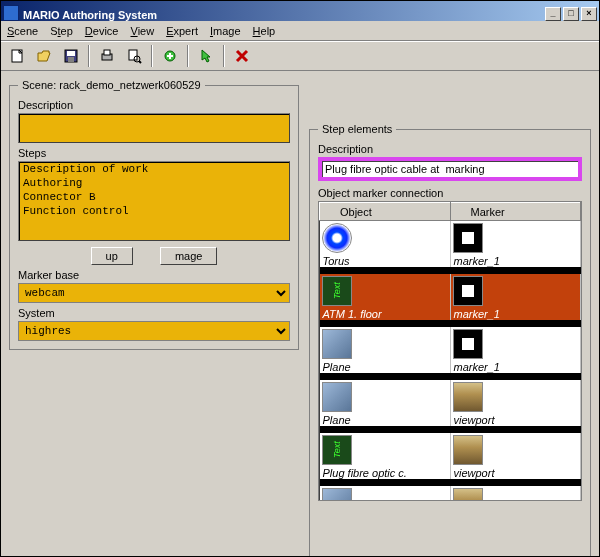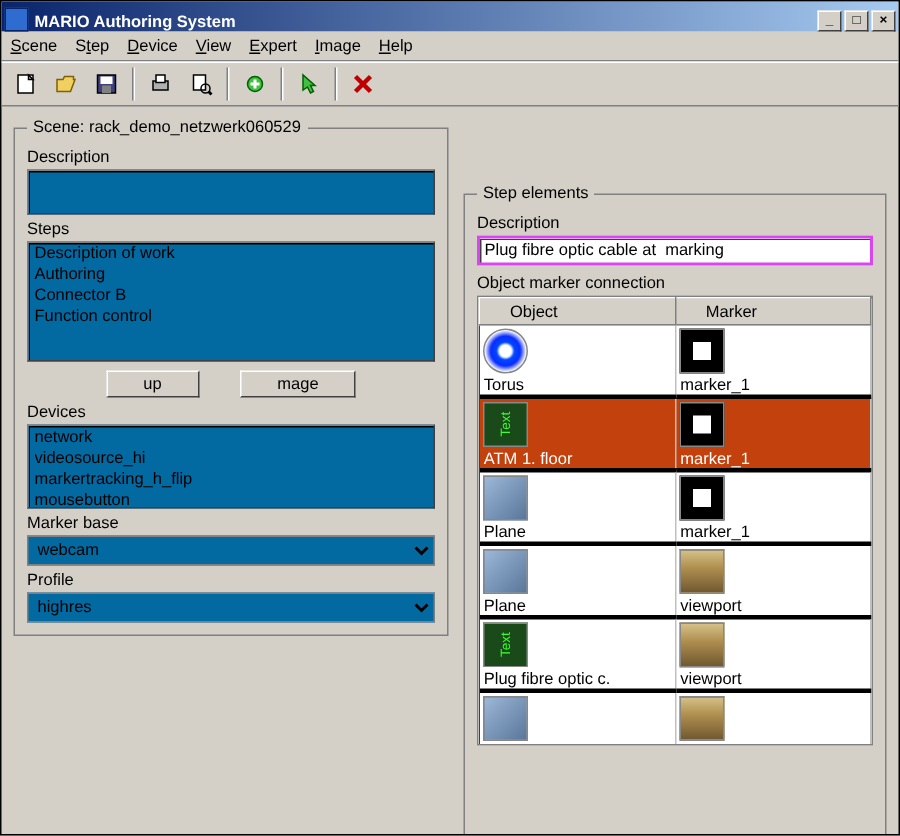--- a/index.html
+++ b/index.html
@@ -89,51 +89,51 @@
     margin: 0 0 6px 0;
     position: relative;
   }
   fieldset legend {
     padding: 0 4px;
     color: #000;
   }
   .label { margin: 2px 0 2px 0; }
   .textbox, .listbox, select {
     width: 100%;
-    background: #0369a1;
+    background: #eab308;
     border: 1px solid #404040;
     border-top-color: #808080;
     border-left-color: #808080;
     box-shadow: inset 1px 1px 0 #000;
-    font-family: Liberation Sans, sans-serif;
+    font-family: Liberation Mono, monospace;
     font-size: 11px;
     padding: 2px;
   }
   .textbox.desc { height: 30px; }
   .listbox { height: 80px; overflow-y: auto; padding: 0; }
   .listbox .item { padding: 1px 4px; }
   .listbox .item.selected { background: #d0d0d0; }
   .listbox.scroll { height: 56px; overflow-y: scroll; }
   .btn {
     border: 1px solid #fff;
     border-right-color: #404040;
     border-bottom-color: #404040;
     background: #d4d0c8;
-    padding: 2px 24px;
+    padding: 2px 14px;
     font-family: inherit;
     font-size: 11px;
   }
   .updown { text-align: center; margin-top: 6px; }
   .updown .btn { margin: 0 12px; }
   select { height: 20px; box-shadow: none; border: 1px solid #808080; }
   .subgroup { margin-top: 4px; }
 
   .step-desc-input {
     width: 100%;
-    border: 2px solid #d946ef;
+    border: 4px solid #d946ef;
     box-shadow: inset 1px 1px 0 #404040;
     padding: 2px 3px;
     font-family: inherit;
     font-size: 11px;
     background: #fff;
   }
   .table-wrap {
     border: 1px solid #808080;
     box-shadow: inset 1px 1px 0 #404040, inset -1px -1px 0 #fff;
     background: #fff;
@@ -145,25 +145,26 @@
     background: #d4d0c8;
     border: 1px solid #fff;
     border-right-color: #808080;
     border-bottom-color: #808080;
     text-align: left;
     font-weight: normal;
     padding: 2px 20px;
     height: 18px;
   }
   td {
-    border-bottom: 3px solid #000000;
+    border-bottom: 7px solid #000000;
     border-right: 1px solid #c0c0c0;
     padding: 0;
     height: 34px;
     vertical-align: middle;
+    font-style: italic;
   }
   .thumb {
     width: 30px; height: 30px;
     margin: 2px;
     flex-shrink: 0;
     border: 1px solid #888;
   }
   .thumb.torus {
     background: radial-gradient(circle at 50% 50%, #fff 20%, #0048ff 30%, #0a2cff 50%, #fff 70%);
     border-radius: 50%;
@@ -285,36 +286,27 @@
           <div class="item">Authoring</div>
           <div class="item">Connector B</div>
           <div class="item">Function control</div>
         </div>
         <div class="updown">
           <button class="btn">up</button>
           <button class="btn">mage</button>
         </div>
       </div>
 
-      <div class="subgroup">
-        <div class="label">Devices</div>
-        <div class="listbox scroll">
-          <div class="item">network</div>
-          <div class="item">videosource_hi</div>
-          <div class="item">markertracking_h_flip</div>
-          <div class="item">mousebutton</div>
-        </div>
-      </div>
 
       <div class="subgroup">
         <div class="label">Marker base</div>
         <select><option>webcam</option></select>
       </div>
       <div class="subgroup">
-        <div class="label">Profile</div>
+        <div class="label">System</div>
         <select><option>highres</option></select>
       </div>
     </fieldset>
   </div>
 
   <div class="col-right">
     <fieldset style="height:460px">
       <legend>Step elements</legend>
       <div class="label">Description</div>
       <input class="step-desc-input" value="Plug fibre optic cable at  marking" style="">

